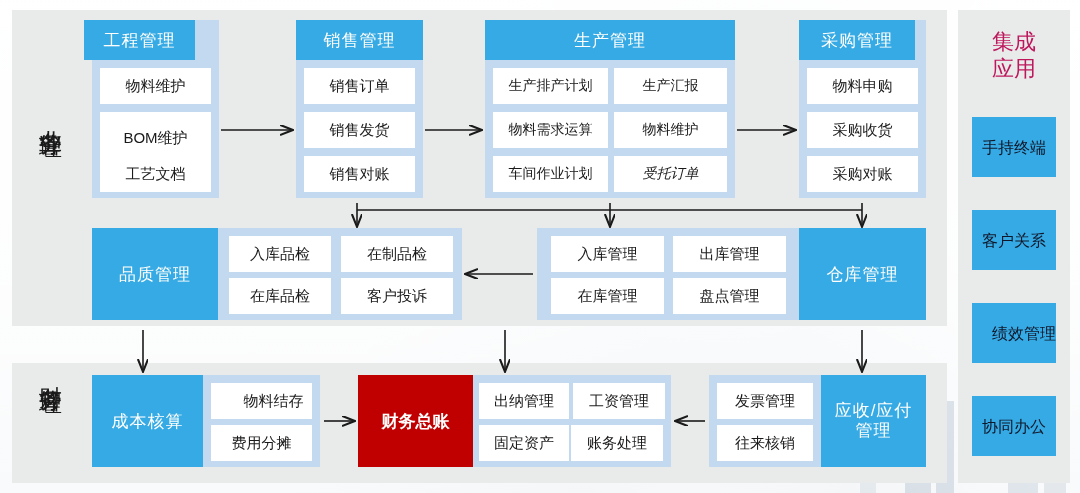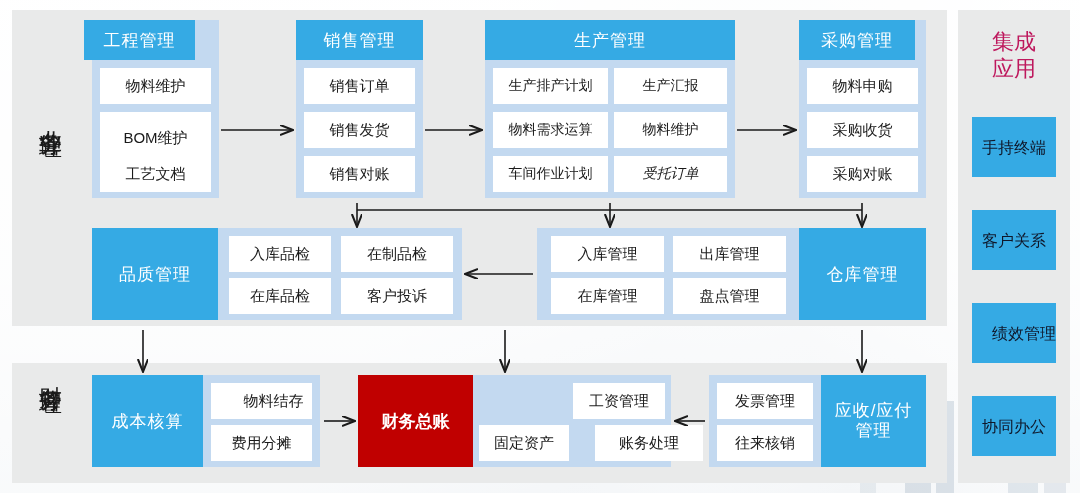--- a/index.html
+++ b/index.html
@@ -131,23 +131,24 @@
   <div class="rowlabel" style="left:34px;top:368px;width:30px;">财务管理</div>
 
   <div class="group" style="left:92px;top:375px;width:228px;height:92px;"></div>
   <div class="ghead" style="left:92px;top:375px;width:111px;height:92px;">成本核算</div>
   <div class="item" style="left:211px;top:383px;width:101px;height:36px;padding-left:24px;">物料结存</div>
   <div class="item" style="left:211px;top:425px;width:101px;height:36px;">费用分摊</div>
 
   <div class="redbox" style="left:358px;top:375px;width:115px;height:92px;">财务总账</div>
 
   <div class="group" style="left:473px;top:375px;width:198px;height:92px;"></div>
+  <div class="item" style="left:479px;top:383px;width:90px;height:36px;">出纳管理</div>
   <div class="item" style="left:573px;top:383px;width:92px;height:36px;">工资管理</div>
   <div class="item" style="left:479px;top:425px;width:90px;height:36px;">固定资产</div>
-  <div class="item" style="left:595px;top:425px;width:108px;height:36px;">账务处理</div>
+  <div class="item" style="left:571px;top:425px;width:92px;height:36px;">账务处理</div>
 
   <div class="group" style="left:709px;top:375px;width:217px;height:92px;"></div>
   <div class="ghead vert" style="left:821px;top:375px;width:105px;height:92px;">
     <span>应收/应付</span>
     <span>管理</span>
   </div>
   <div class="item" style="left:717px;top:383px;width:96px;height:36px;">发票管理</div>
   <div class="item" style="left:717px;top:425px;width:96px;height:36px;">往来核销</div>
 
   <div class="side-panel" style="left:958px;top:10px;width:112px;height:473px;"></div>

